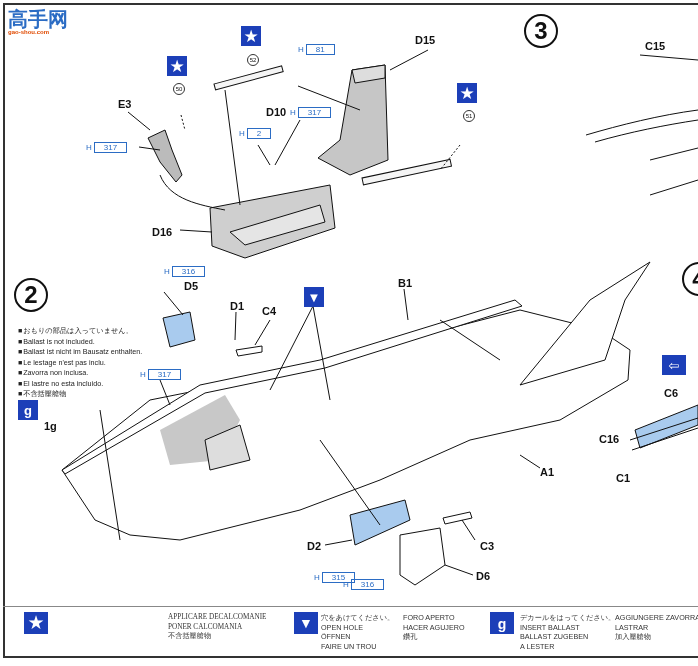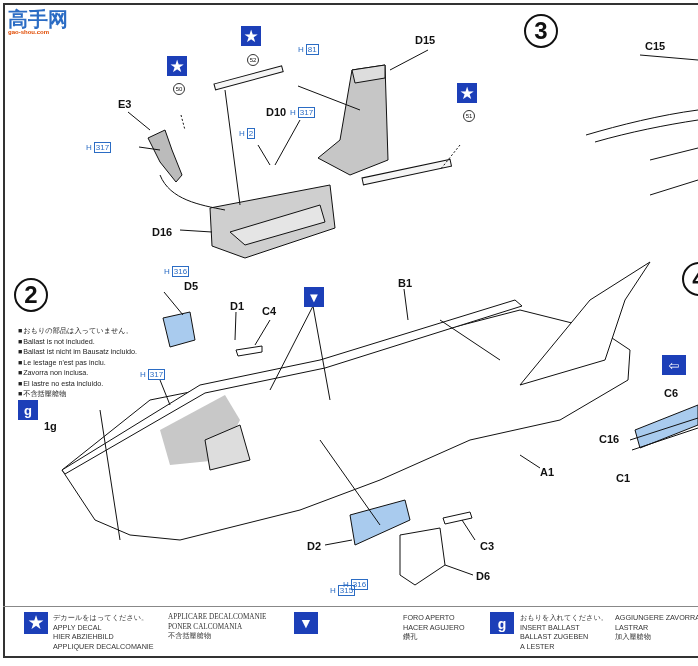--- a/index.html
+++ b/index.html
@@ -1,21 +1,21 @@
 <!DOCTYPE html>
 <html><head>
 <meta charset="utf-8">
 <style>
   html,body{margin:0;padding:0;background:#fff;}
   body{width:698px;height:666px;position:relative;overflow:hidden;font-family:"Liberation Sans",sans-serif;color:#111;}
   .frame{position:absolute;left:3px;top:3px;width:700px;height:651px;border-left:2px solid #333;border-top:2px solid #333;border-bottom:2px solid #333;}
   svg.art{position:absolute;left:0;top:0;}
   .lbl{position:absolute;font-weight:bold;font-size:11px;color:#111;white-space:nowrap;}
   .href{position:absolute;font-size:8px;color:#2b6cc4;white-space:nowrap;}
-  .href .box{border:1px solid #2b6cc4;padding:0 1px;margin-left:2px;}
+  .href .box{border:1px solid #2b6cc4;padding:0 9px;margin-left:2px;}
   .decal{position:absolute;width:20px;height:20px;background:#1c3fb8;display:flex;align-items:center;justify-content:center;}
   .decal span{color:#fff;font-size:17px;line-height:1;}
   .decalnum{position:absolute;width:10px;height:10px;border:1px solid #333;border-radius:50%;font-size:6px;text-align:center;line-height:10px;background:#fff;}
   .step{position:absolute;width:30px;height:30px;border:2px solid #111;border-radius:50%;font-weight:bold;font-size:24px;text-align:center;line-height:30px;background:#fff;}
   .notes{position:absolute;left:18px;top:326px;font-size:7.2px;line-height:10.5px;color:#222;}
   .notes div::before{content:"■";font-size:7px;margin-right:1px;}
   .ballast-icon{position:absolute;width:20px;height:20px;background:#1c3fb8;color:#fff;font-weight:bold;font-size:13px;text-align:center;line-height:22px;}
   .legend{position:absolute;left:3px;top:606px;width:700px;height:48px;border-top:1px solid #888;}
   .legend .item{position:absolute;top:0;font-size:7.2px;line-height:9.5px;color:#333;}
   .legicon{position:absolute;top:612px;width:24px;height:22px;background:#1c3fb8;color:#fff;text-align:center;}
@@ -142,54 +142,54 @@
 <div class="lbl" style="left:664px;top:387px;">C6</div>
 <div class="lbl" style="left:599px;top:433px;">C16</div>
 <div class="lbl" style="left:616px;top:472px;">C1</div>
 
 <div class="href" style="left:86px;top:143px;"><span>H</span><span class="box">317</span></div>
 <div class="href" style="left:298px;top:45px;"><span>H</span><span class="box">81</span></div>
 <div class="href" style="left:239px;top:129px;"><span>H</span><span class="box">2</span></div>
 <div class="href" style="left:290px;top:108px;"><span>H</span><span class="box">317</span></div>
 <div class="href" style="left:164px;top:267px;"><span>H</span><span class="box">316</span></div>
 <div class="href" style="left:140px;top:370px;"><span>H</span><span class="box">317</span></div>
-<div class="href" style="left:314px;top:586px;margin-left:16px;"><span>H</span><span class="box">315</span></div>
+<div class="href" style="left:314px;top:573px;"><span>H</span><span class="box">315</span></div>
 <div class="href" style="left:343px;top:580px;"><span>H</span><span class="box">316</span></div>
 
 <div class="notes">
   <div>おもりの部品は入っていません。</div>
   <div>Ballast is not included.</div>
-  <div>Ballast ist nicht im Bausatz incluido.</div>
+  <div>Ballast ist nicht im Bausatz enthalten.</div>
   <div>Le lestage n'est pas inclu.</div>
   <div>Zavorra non inclusa.</div>
   <div>El lastre no esta incluido.</div>
   <div>不含括壓艙物</div>
 </div>
 <div class="ballast-icon" style="left:18px;top:400px;">g</div>
 <div class="lbl" style="left:44px;top:404px;font-size:11px;margin-top:16px;">1g</div>
 
 <div class="legend">
-  <div class="item" style="left:50px;top:6px;">
-    <div>デカールをはってください。</div>
-    <div>APPLY DECAL</div>
-    <div>HIER ABZIEHBILD</div>
-    <div>APPLIQUER DECALCOMANIE</div>
-  </div>
   <div class="item" style="left:165px;top:6px;font-family:Liberation Serif, serif;">
     <div>APPLICARE DECALCOMANIE</div>
     <div>PONER CALCOMANIA</div>
     <div>不含括壓艙物</div>
   </div>
+  <div class="item" style="left:318px;top:6px;">
+    <div>穴をあけてください。</div>
+    <div>OPEN HOLE</div>
+    <div>ÖFFNEN</div>
+    <div>FAIRE UN TROU</div>
+  </div>
   <div class="item" style="left:400px;top:6px;">
     <div>FORO APERTO</div>
     <div>HACER AGUJERO</div>
     <div>鑽孔</div>
   </div>
   <div class="item" style="left:517px;top:6px;">
-    <div>おもりを入れてください。</div>
+    <div>デカールをはってください。</div>
     <div>INSERT BALLAST</div>
     <div>BALLAST ZUGEBEN</div>
     <div>A LESTER</div>
   </div>
   <div class="item" style="left:612px;top:6px;">
     <div>AGGIUNGERE ZAVORRA</div>
     <div>LASTRAR</div>
     <div>加入壓艙物</div>
   </div>
 </div>

